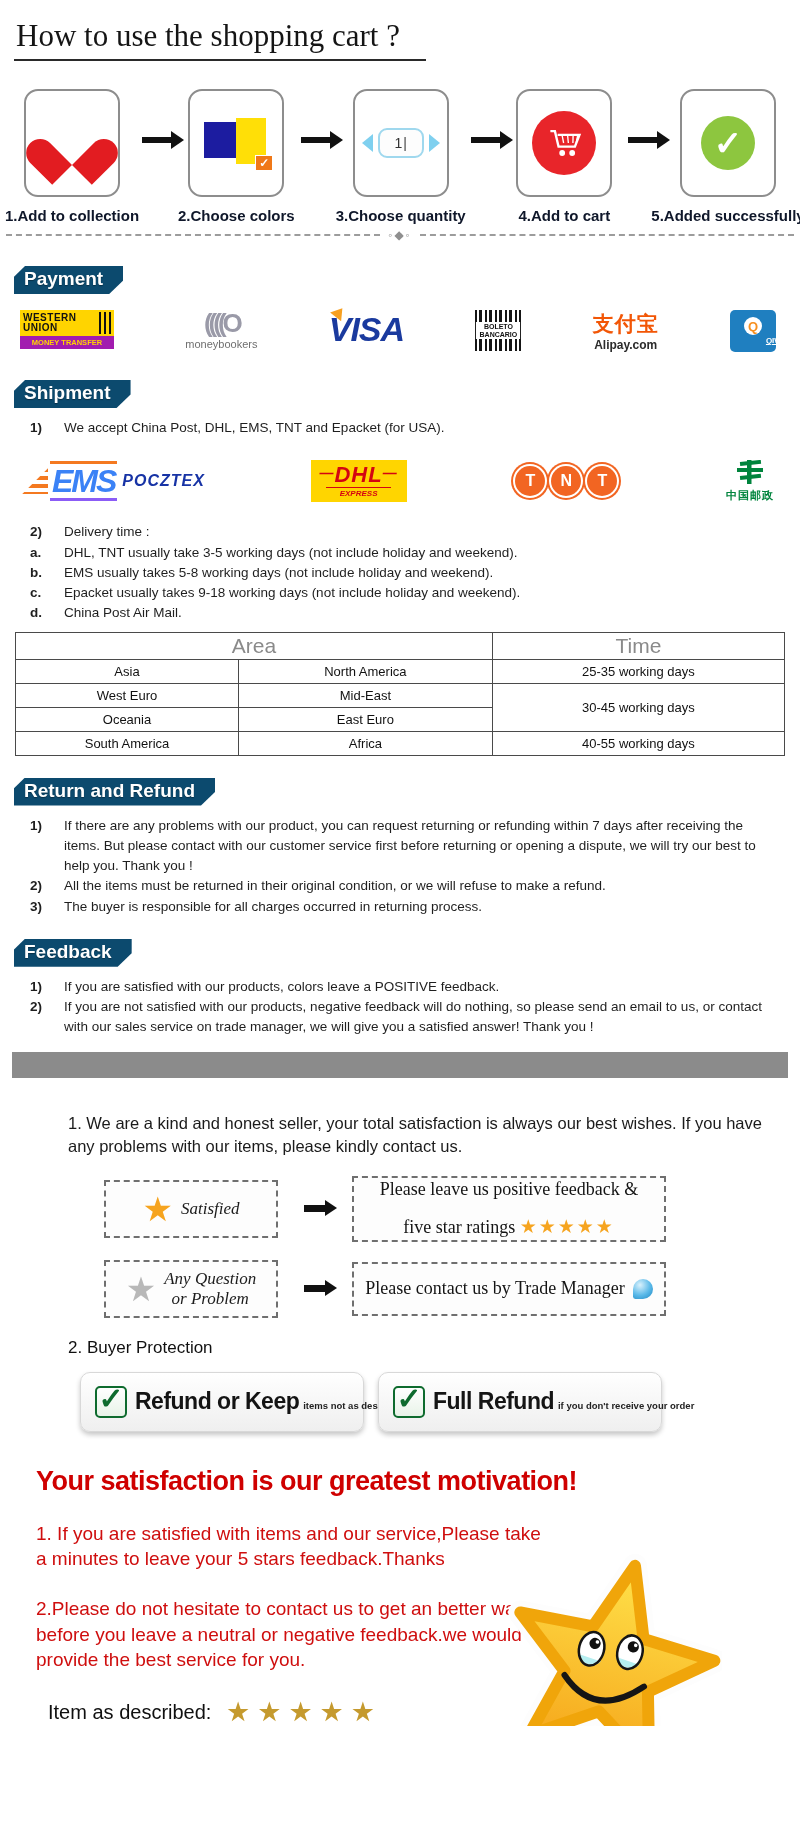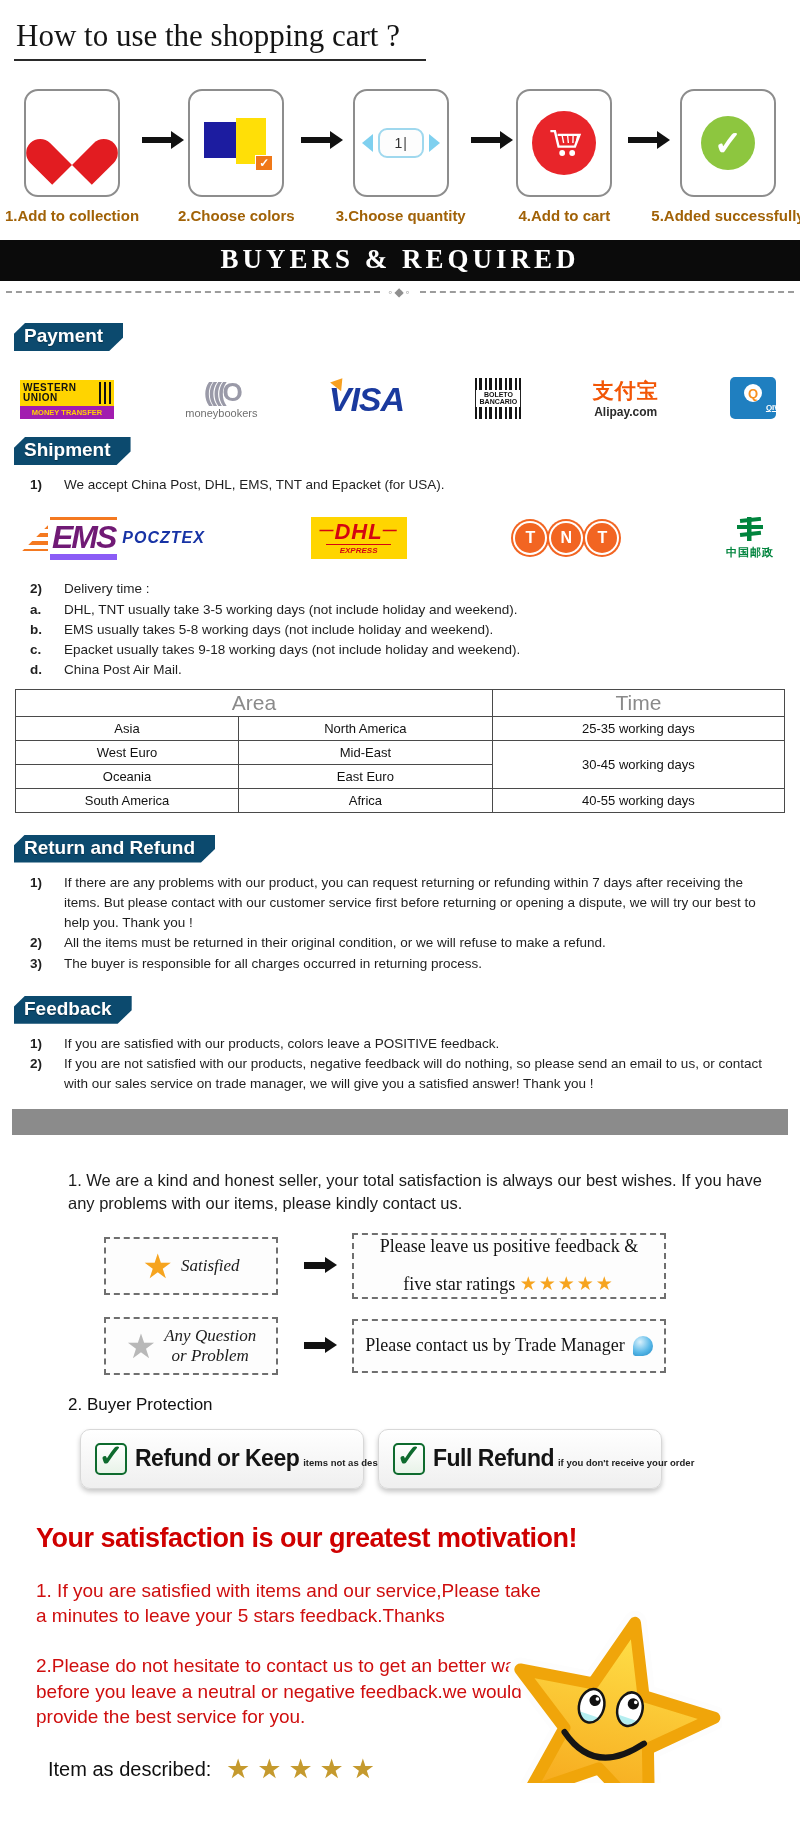--- a/index.html
+++ b/index.html
@@ -7,21 +7,21 @@
   .page { position:relative; width:800px; overflow:hidden; background:#fff; }
 
   
   .title-wrap { padding:18px 0 0 14px; }
   .page-title { display:inline-block; font-family:"Liberation Serif", serif; font-size:31px; color:#151515; border-bottom:2px solid #2a2a2a; padding:0 26px 5px 2px; }
 
   
   .steps { display:flex; align-items:flex-start; justify-content:center; gap:6px; margin:28px 8px 0 8px; }
   .step { display:flex; flex-direction:column; align-items:center; width:128px; }
   .step-card { width:92px; height:104px; border:2px solid #8d8d8d; border-radius:14px; background:#fff; display:flex; align-items:center; justify-content:center; }
-  .step-label { margin-top:10px; font-size:15px; font-weight:bold; color:#a16207; white-space:nowrap; }
+  .step-label { margin-top:10px; font-size:15px; font-weight:bold; color:#0f172a; white-space:nowrap; }
   .step-arrow { align-self:flex-start; margin-top:48px; width:30px; height:6px; background:#111; position:relative; flex-shrink:0; }
   .step-arrow::after { content:""; position:absolute; right:-12px; top:-6px; border-left:13px solid #111; border-top:9px solid transparent; border-bottom:9px solid transparent; }
 
   .heart { position:relative; width:56px; height:50px; margin-top:4px; }
   .heart::before,.heart::after { content:""; position:absolute; top:0; width:28px; height:45px; border-radius:28px 28px 0 0; background:#e21c21; }
   .heart::before { left:28px; transform:rotate(45deg); transform-origin:0 100%; }
   .heart::after  { left:0;  transform:rotate(-45deg); transform-origin:100% 100%; }
 
   .swatches { position:relative; width:64px; height:50px; }
   .sw-blue { position:absolute; left:0; top:4px; width:32px; height:36px; background:#1c1ca0; }
@@ -44,21 +44,21 @@
   .dash-line { flex:1; border-top:2px dashed #9c9c9c; height:0; }
   .orn { color:#8f8f8f; font-size:12px; letter-spacing:2px; }
 
   
   .tag { display:inline-block; background:#0c4a6e; color:#fff; font-size:19px; font-weight:bold; padding:2px 20px 4px 10px; margin-left:14px;
          clip-path:polygon(11px 0, 100% 0, 100% 52%, calc(100% - 14px) 100%, 0 100%, 0 38%); text-shadow:0 1px 1px rgba(0,0,0,.35); }
 
   .body-text { font-size:14px; color:#2d2d2d; line-height:1.4; margin:8px 16px 0 16px; }
 
   
-  .pay-logos { display:flex; align-items:flex-end; justify-content:space-between; margin:16px 24px 0 20px; height:52px; }
+  .pay-logos { display:flex; align-items:flex-start; justify-content:space-between; margin:16px 24px 0 20px; height:52px; }
   .wu { width:94px; }
   .wu-top { background:#ffd400; display:flex; align-items:center; justify-content:space-between; padding:2px 3px; }
   .wu-name { font-size:10px; font-weight:900; color:#111; line-height:1.05; letter-spacing:.5px; }
   .wu-bars { width:12px; height:22px; background:repeating-linear-gradient(90deg,#111 0 2px,transparent 2px 5px); }
   .wu-bottom { background:#a21caf; color:#ffd400; font-size:7.5px; font-weight:bold; text-align:center; padding:2px 0; }
   .mb { display:flex; flex-direction:column; align-items:center; }
   .mb-mark { color:#9a9aa8; font-size:26px; font-weight:bold; letter-spacing:-4px; line-height:1; }
   .mb-label { color:#6f6f6f; font-size:11px; margin-top:2px; }
   .visa { position:relative; color:#1a3a9e; font-style:italic; font-weight:900; font-size:34px; letter-spacing:-1px; }
   .visa::before { content:""; position:absolute; left:3px; top:-3px; border-left:7px solid transparent; border-right:7px solid transparent; border-bottom:11px solid #f7a021; transform:rotate(38deg); }
@@ -69,21 +69,21 @@
   .alipay-cn { color:#f25606; font-size:21px; font-weight:bold; letter-spacing:1px; }
   .alipay-label { color:#2b2b2b; font-size:12px; font-weight:bold; }
   .qiwi { width:46px; height:42px; background:#1f7fc0; border-radius:5px; display:flex; flex-direction:column; align-items:center; justify-content:center; gap:1px; }
   .qiwi-q { width:18px; height:18px; background:#fff; border-radius:50%; color:#f78f1e; font-size:13px; font-weight:900; display:flex; align-items:center; justify-content:center; }
   .qiwi-label { color:#fff; font-size:8px; font-weight:bold; text-decoration:underline;margin-left:44px; }
 
   
   .ship-logos { display:flex; align-items:center; justify-content:space-between; margin:14px 26px 0 22px; height:58px; }
   .ems { display:flex; align-items:center; }
   .ems-stripes { width:26px; height:26px; background:repeating-linear-gradient(180deg,#f47920 0 4px,transparent 4px 8px); clip-path:polygon(100% 0,100% 100%,0 100%); margin-right:2px; }
-  .ems-text { color:#701a75; font-style:italic; font-weight:900; font-size:32px; letter-spacing:-2px; border-top:3px solid #f47920; border-bottom:6px solid #8b5cf6; line-height:1; padding:1px 2px; }
+  .ems-text { color:#3b82f6; font-style:italic; font-weight:900; font-size:32px; letter-spacing:-2px; border-top:3px solid #f47920; border-bottom:3px solid #8b5cf6; line-height:1; padding:1px 2px; }
   .ems-sub { color:#1733a5; font-style:italic; font-weight:bold; font-size:16px; margin-left:5px; letter-spacing:1px; }
   .dhl { width:96px; height:42px; background:#ffd500; display:flex; flex-direction:column; align-items:center; justify-content:center; }
   .dhl-text { color:#d40511; font-style:italic; font-weight:900; font-size:22px; letter-spacing:1px; line-height:1; }
   .dhl-text::before,.dhl-text::after { content:"—"; font-size:14px; vertical-align:4px; }
   .dhl-sub { color:#d40511; font-style:italic; font-size:8px; font-weight:bold; border-top:1.5px solid #d40511; padding:1px 14px 0 14px; margin-top:1px; }
   .tnt { display:flex; }
   .tnt-c { width:30px; height:30px; border-radius:50%; background:#f26522; color:#fff; font-weight:900; font-size:16px; display:flex; align-items:center; justify-content:center; margin:0 3px; box-shadow:0 0 0 2px #fff, 0 0 0 4px #f26522; }
   .cpost { display:flex; flex-direction:column; align-items:center; }
   .cpost-label { color:#00843d; font-size:11px; font-weight:bold; margin-top:2px; letter-spacing:1px;text-align:center; }
 
@@ -192,21 +192,20 @@
     </div>
     <div class="step-arrow"></div>
     <div class="step">
       <div class="step-card">
         <div class="ok-circle">✓</div>
       </div>
       <div class="step-label">5.Added successfully</div>
     </div>
   </div>
 
-  <div class="banner">BUYERS &amp; REQUIRED</div>
   <div class="divider">
     <span class="dash-line"></span>
     <span class="orn">◦◆◦</span>
     <span class="dash-line"></span>
   </div>
 
   <div style="margin-top:24px;">
     <span class="tag">Payment</span>
     <div class="pay-logos">
       <div class="wu">

